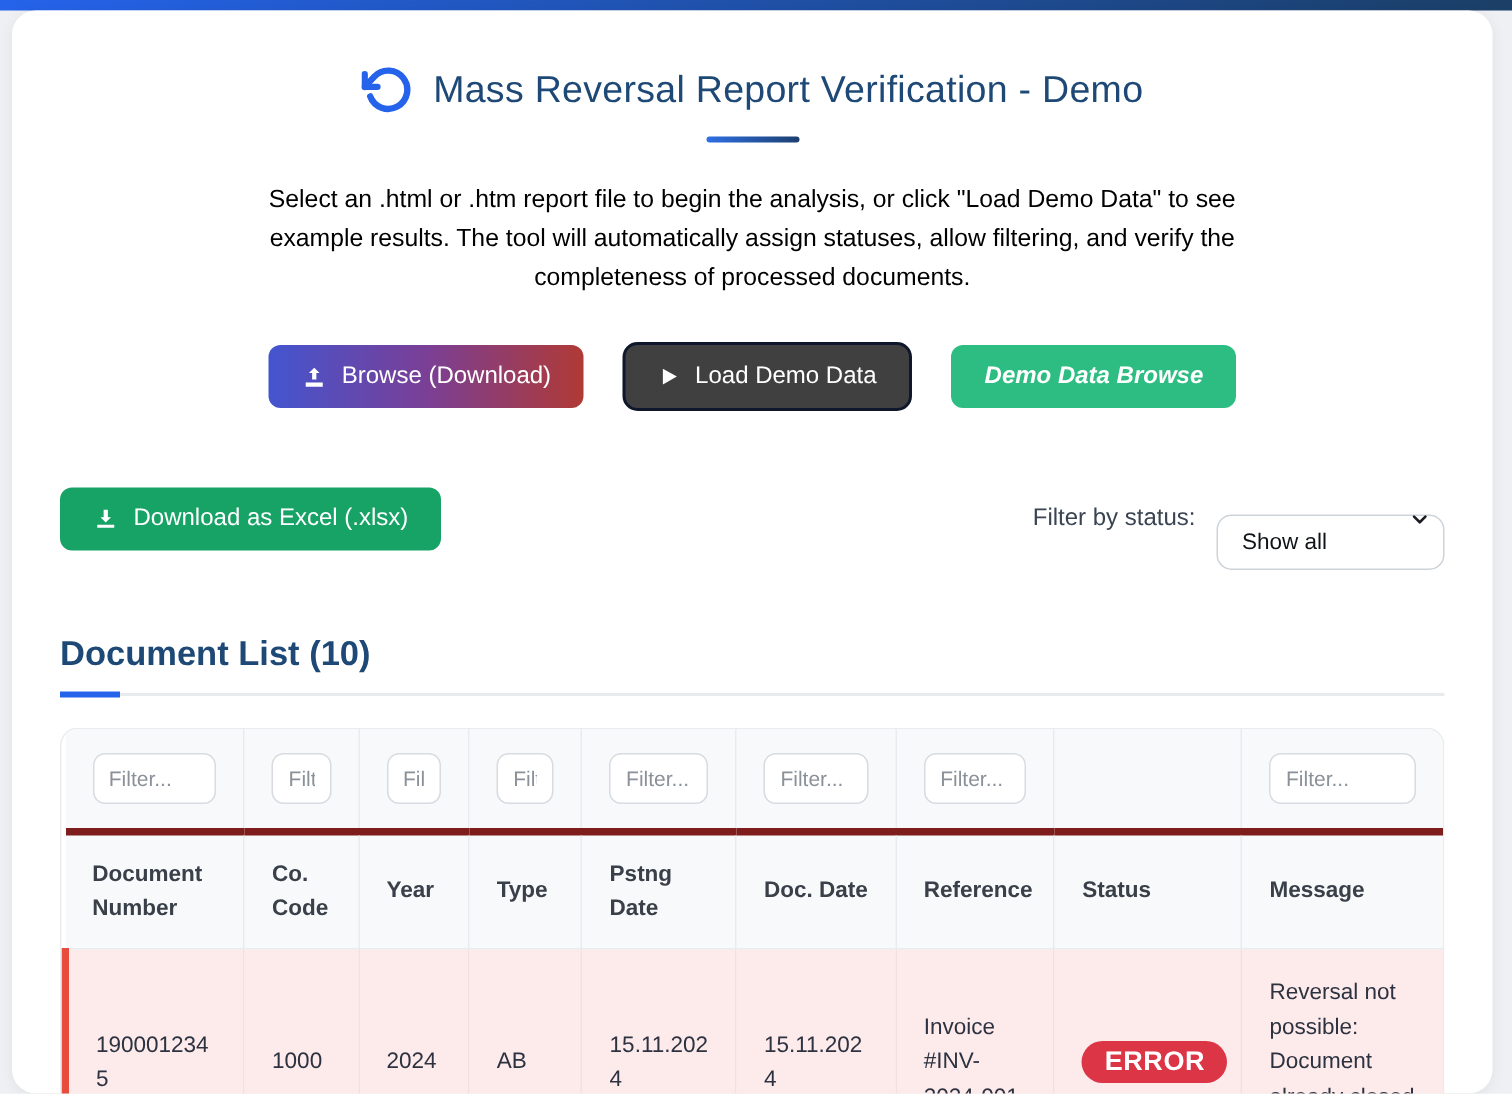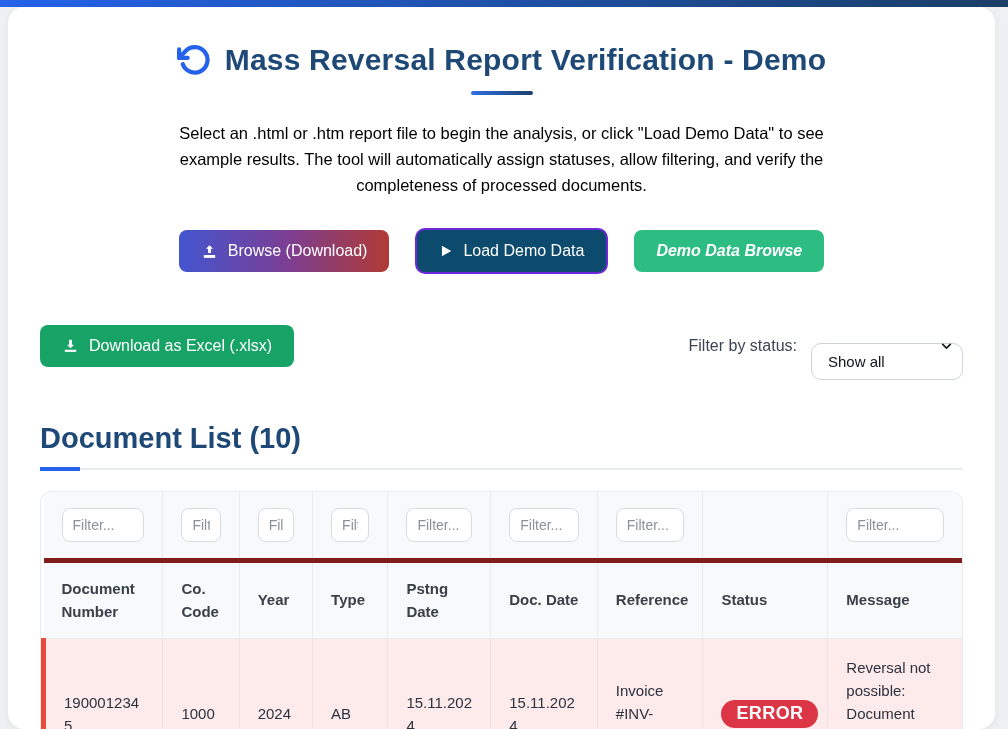--- a/index.html
+++ b/index.html
@@ -21,21 +21,21 @@
     border-radius: 16px;
     padding: 36px 32px 0 32px;
     box-shadow: 0 2px 10px rgba(0,0,0,0.06);
   }
   
   .title-row {
     display: flex; align-items: center; justify-content: center; gap: 14px;
   }
   .title-row h1 {
     margin: 0;
-    font-size: 30px; font-weight: bold;
+    font-size: 25px; font-weight: normal;
     color: #1e4976;
     letter-spacing: 0.2px;
   }
   .reversal-icon { width: 34px; height: 34px; flex: 0 0 auto; }
   .title-underline {
     width: 62px; height: 4px; border-radius: 2px;
     margin: 14px auto 0 auto;
     background: linear-gradient(90deg, #2f6fe4, #1c3f6e);
   }
   .description {
@@ -54,22 +54,22 @@
   .btn {
     display: inline-flex; align-items: center; gap: 10px;
     font-family: "Liberation Sans", sans-serif;
     font-size: 16px; color: #ffffff;
     padding: 12px 22px;
     border: none; border-radius: 8px;
     cursor: pointer; white-space: nowrap;
   }
   .btn-browse { background: linear-gradient(90deg, #4355cf, #7a3f96, #b03a35); }
   .btn-load-demo {
-    background: #0c4a6e;
-    border: 2px solid #6d28d9;
+    background: #404040;
+    border: 2px solid #0f172a;
     border-radius: 10px;
   }
   .btn-demo-loaded {
     background: #2dbd82;
     font-style: italic; font-weight: bold;
   }
   .btn-download { background: #17a266; }
   .btn svg { flex: 0 0 auto; }
   
   .toolbar {
@@ -92,21 +92,21 @@
   }
   .select-chevron {
     position: absolute; right: 10px; top: 50%;
     transform: translateY(-50%);
     pointer-events: none;
     display: flex;
   }
   
   .section-heading {
     margin: 42px 0 0 0;
-    font-size: 29px; font-weight: bold;
+    font-size: 23px; font-weight: bold;
     color: #1e4976;
   }
   .section-divider {
     position: relative;
     margin-top: 13px;
     border-bottom: 2px solid #e8ebee;
     height: 2px;
   }
   .section-divider::before {
     content: "";

